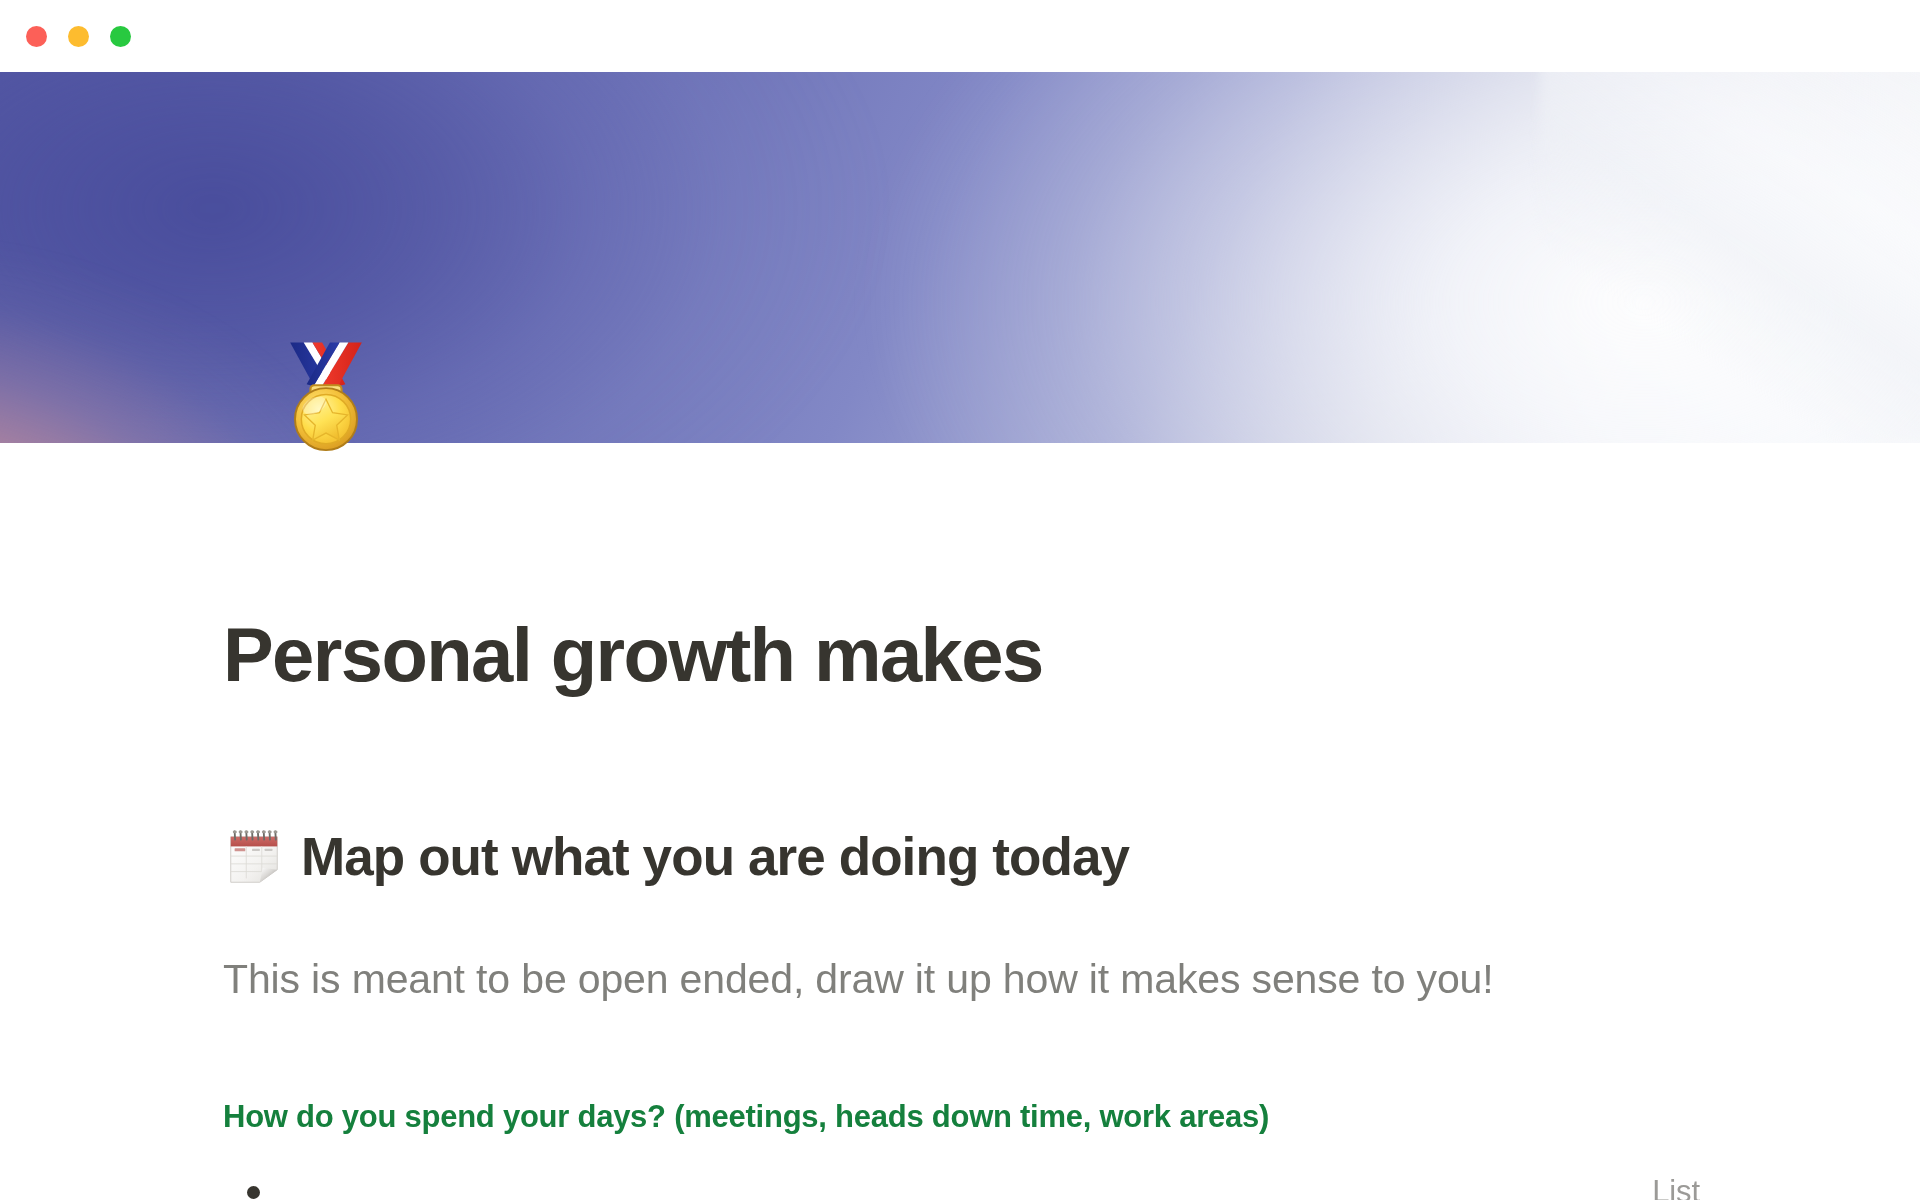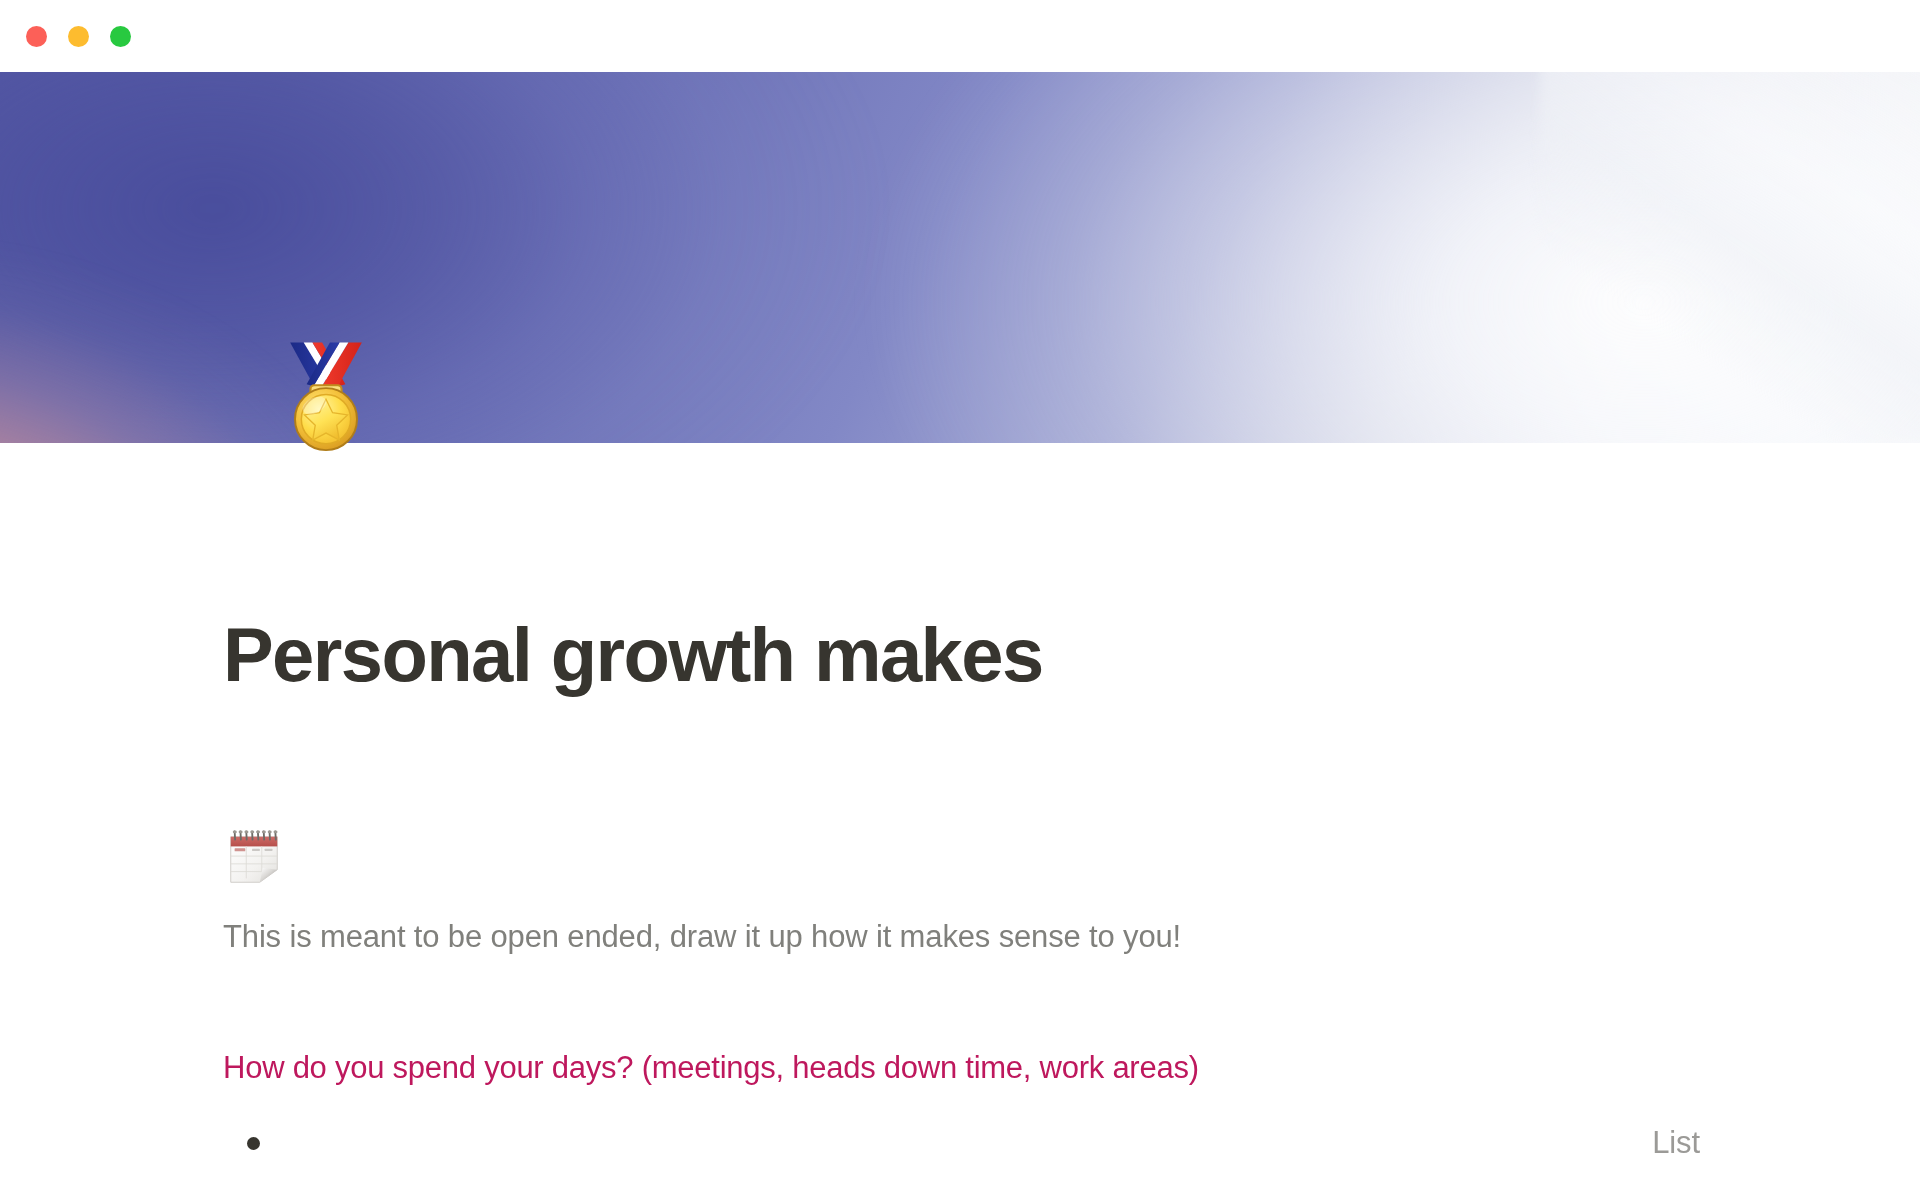--- a/index.html
+++ b/index.html
@@ -170,34 +170,34 @@
   .h2-emoji svg{ display:block; width:62px; height:62px; }
   .h2-text{
     font-size:53px;
     line-height:1.18;
     font-weight:700;
     letter-spacing:-0.9px;
     color:#37352f;
   }
 
   .paragraph{
-    margin-top:27px;
-    font-size:31px;
+    margin-top:61px;
+    font-size:41px;
     line-height:1.45;
     color:#80807c;
     letter-spacing:-0.15px;
     font-weight:400;
   }
 
   .question{
     margin-top:86px;
     font-size:31px;
     line-height:1.45;
-    font-weight:400;
-    color:#be185d;
+    font-weight:700;
+    color:#15803d;
     letter-spacing:-0.25px;
   }
 
   .bullet-list{
     margin-top:30px;
     padding-left:24px;
     list-style:none;
   }
   .bullet-item{
     display:flex;
@@ -343,20 +343,21 @@
                 <ellipse cx="18.2" cy="4" rx="2.1" ry="1.3"></ellipse>
               <ellipse cx="24.2" cy="4" rx="2.1" ry="1.3"></ellipse>
                 <ellipse cx="30.2" cy="4" rx="2.1" ry="1.3"></ellipse>
               <ellipse cx="36.2" cy="4" rx="2.1" ry="1.3"></ellipse>
                 <ellipse cx="42.2" cy="4" rx="2.1" ry="1.3"></ellipse>
               <ellipse cx="48.2" cy="4" rx="2.1" ry="1.3"></ellipse>
                 <ellipse cx="54.2" cy="4" rx="2.1" ry="1.3"></ellipse>
             </g>
           </svg>
         </span>
+        <h2 class="h2-text">Map out what you are doing today</h2>
       </div>
 
       <p class="paragraph">This is meant to be open ended, draw it up how it makes sense to you!</p>
 
       <p class="question">How do you spend your days? (meetings, heads down time, work areas)</p>
 
       <ul class="bullet-list">
         <li class="bullet-item">
           <span class="bullet-dot"></span>
           <span class="bullet-text">List</span>

